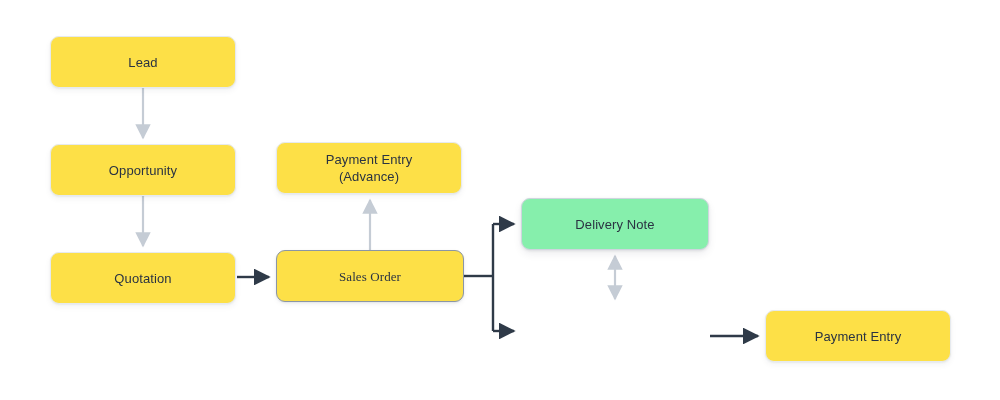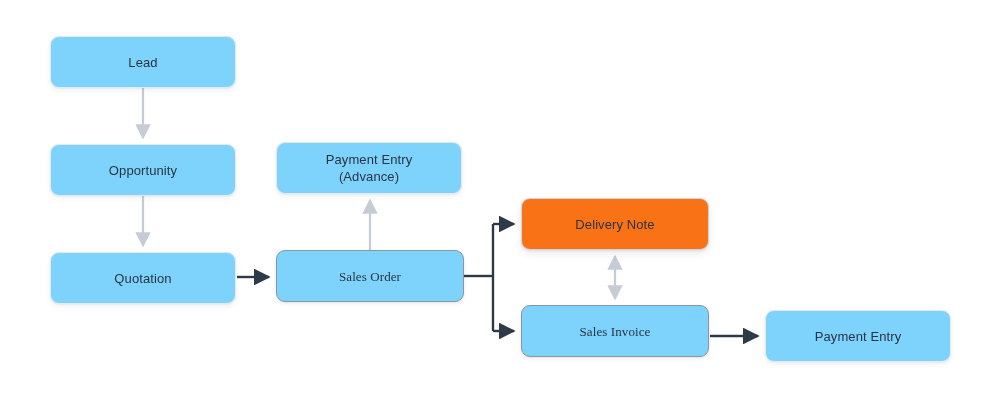--- a/index.html
+++ b/index.html
@@ -30,35 +30,35 @@
     box-sizing: border-box;
     display: flex;
     align-items: center;
     justify-content: center;
     text-align: center;
     border-radius: 9px;
     font-size: 13px;
     line-height: 17px;
     letter-spacing: 0.1px;
     color: #2a3342;
-    background: #7dd3fc;
+    background: #fde047;
     border: 1px solid #e6eaee;
     box-shadow: 0 1px 2px rgba(22, 34, 51, 0.06),
                 0 3px 6px rgba(22, 34, 51, 0.05);
     white-space: pre-line;
     user-select: none;
   }
   .node.active {
     border: 1px solid #8b96a5;
     box-shadow: 0 1px 2px rgba(22, 34, 51, 0.08),
                 0 2px 5px rgba(22, 34, 51, 0.06);
     font-family: Liberation Serif, serif;
   }
   .node.selected {
-    background: #f97316;
+    background: #86efac;
     border: 1px solid #ced5de;
     box-shadow: 0 1px 3px rgba(22, 34, 51, 0.10),
                 0 4px 8px rgba(22, 34, 51, 0.07);
     color: #2a3342;
   }
   .node-label {
     display: block;
     pointer-events: none;
   }
 </style>
@@ -136,21 +136,18 @@
   </div>
 
   <div class="node active" id="node-sales-order" style="left:276px; top:250px; width:188px; height:52px;">
     <span class="node-label">Sales Order</span>
   </div>
 
   <div class="node selected" id="node-delivery-note" style="left:521px; top:198px; width:188px; height:52px;">
     <span class="node-label">Delivery Note</span>
   </div>
 
-  <div class="node active" id="node-sales-invoice" style="left:521px; top:305px; width:188px; height:52px;">
-    <span class="node-label">Sales Invoice</span>
-  </div>
 
   <div class="node" id="node-payment-entry" style="left:765px; top:310px; width:186px; height:52px;">
     <span class="node-label">Payment Entry</span>
   </div>
 
 </div>
 
 </body></html>

